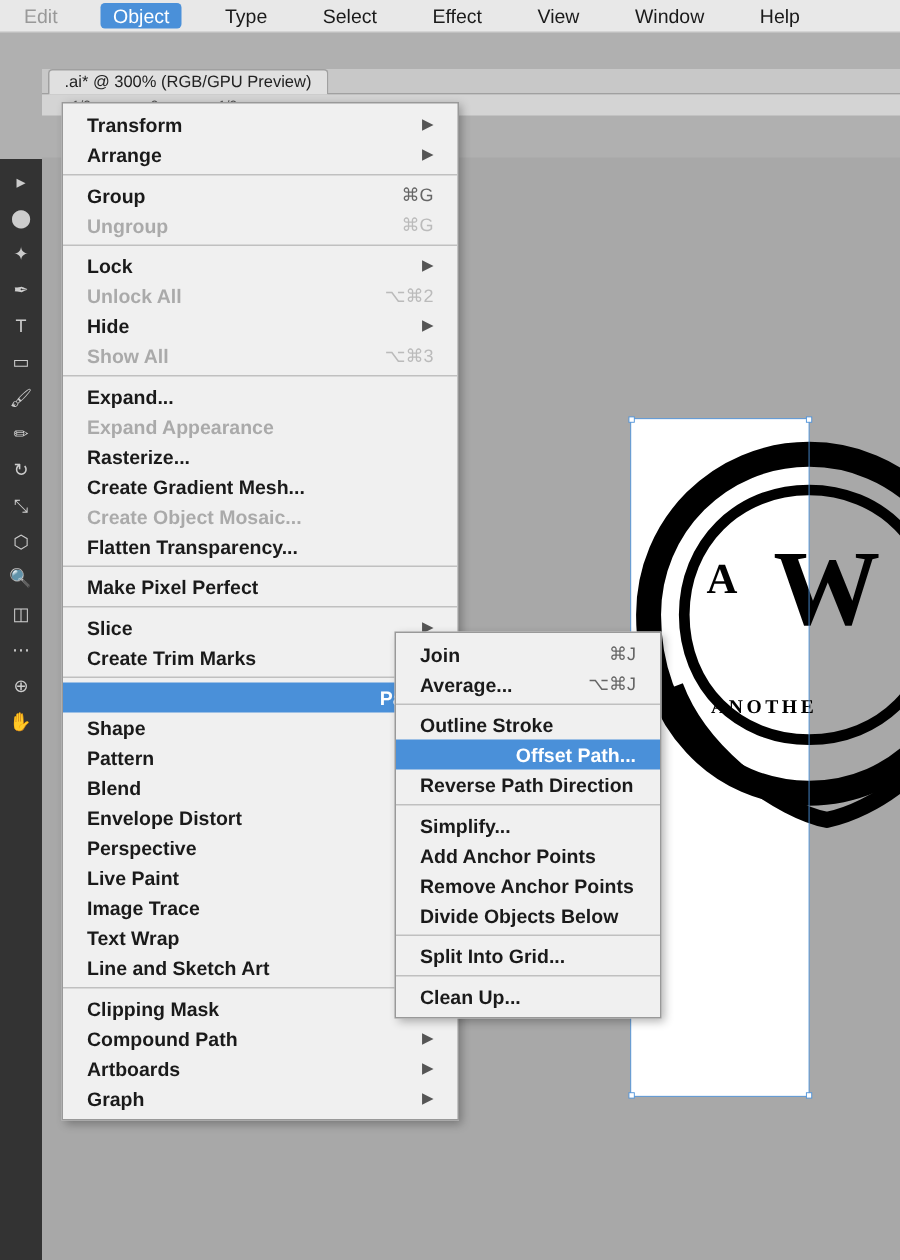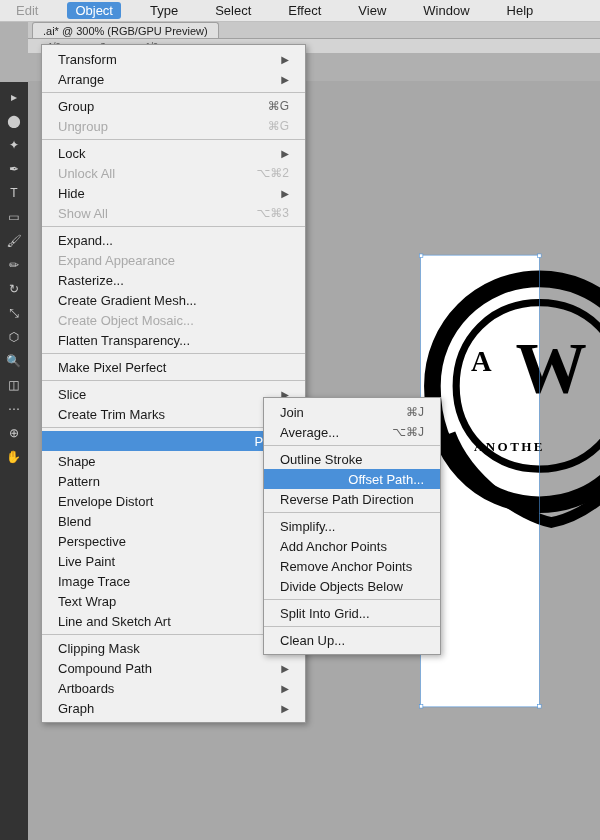--- a/index.html
+++ b/index.html
@@ -43,24 +43,26 @@
       position: relative;
       width: 600px;
       height: 818px;
     }
 
     
     .tab-bar {
       height: 17px;
       background: #c8c8c8;
       display: flex;
+      align-items: center;
       border-bottom: 1px solid #a0a0a0;
       font-size: 11px;
       color: #333;
       padding: 0 4px;
+      margin-top: 24px;
     }
     .tab-item {
       background: #e0e0e0;
       border: 1px solid #a0a0a0;
       border-bottom: none;
       padding: 2px 10px;
       font-size: 11px;
       color: #222;
       border-radius: 3px 3px 0 0;
       margin-right: 2px;
@@ -136,20 +138,21 @@
     .menu-item.active .arrow {
       color: white;
     }
     .menu-separator {
       height: 1px;
       background: #c0c0c0;
       margin: 3px 0;
     }
     .menu-item-text {
       flex: 1;
+      font-weight: bold;
     }
 
     
     .path-submenu {
       position: absolute;
       left: 263px;
       top: 375px;
       width: 178px;
       background: #f0f0f0;
       border: 1px solid #999;
@@ -353,25 +356,25 @@
     </div>
     <div class="menu-item">
       <span class="menu-item-text">Shape</span>
       <span class="arrow">▶</span>
     </div>
     <div class="menu-item">
       <span class="menu-item-text">Pattern</span>
       <span class="arrow">▶</span>
     </div>
     <div class="menu-item">
+      <span class="menu-item-text">Blend</span>
+      <span class="arrow">▶</span>
+    </div>
+    <div class="menu-item">
       <span class="menu-item-text">Envelope Distort</span>
-      <span class="arrow">▶</span>
-    </div>
-    <div class="menu-item">
-      <span class="menu-item-text">Blend</span>
       <span class="arrow">▶</span>
     </div>
     <div class="menu-item">
       <span class="menu-item-text">Perspective</span>
       <span class="arrow">▶</span>
     </div>
     <div class="menu-item">
       <span class="menu-item-text">Live Paint</span>
       <span class="arrow">▶</span>
     </div>

